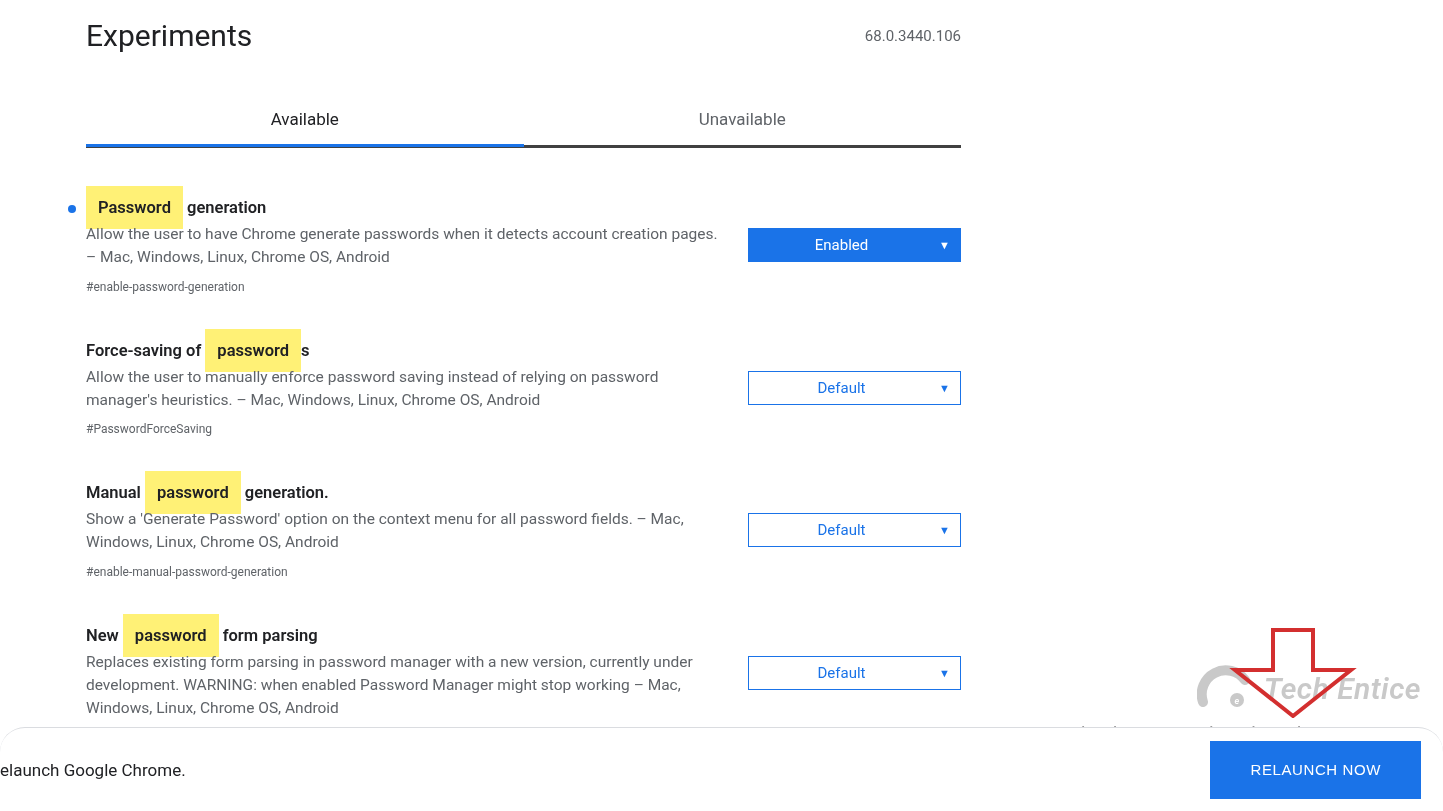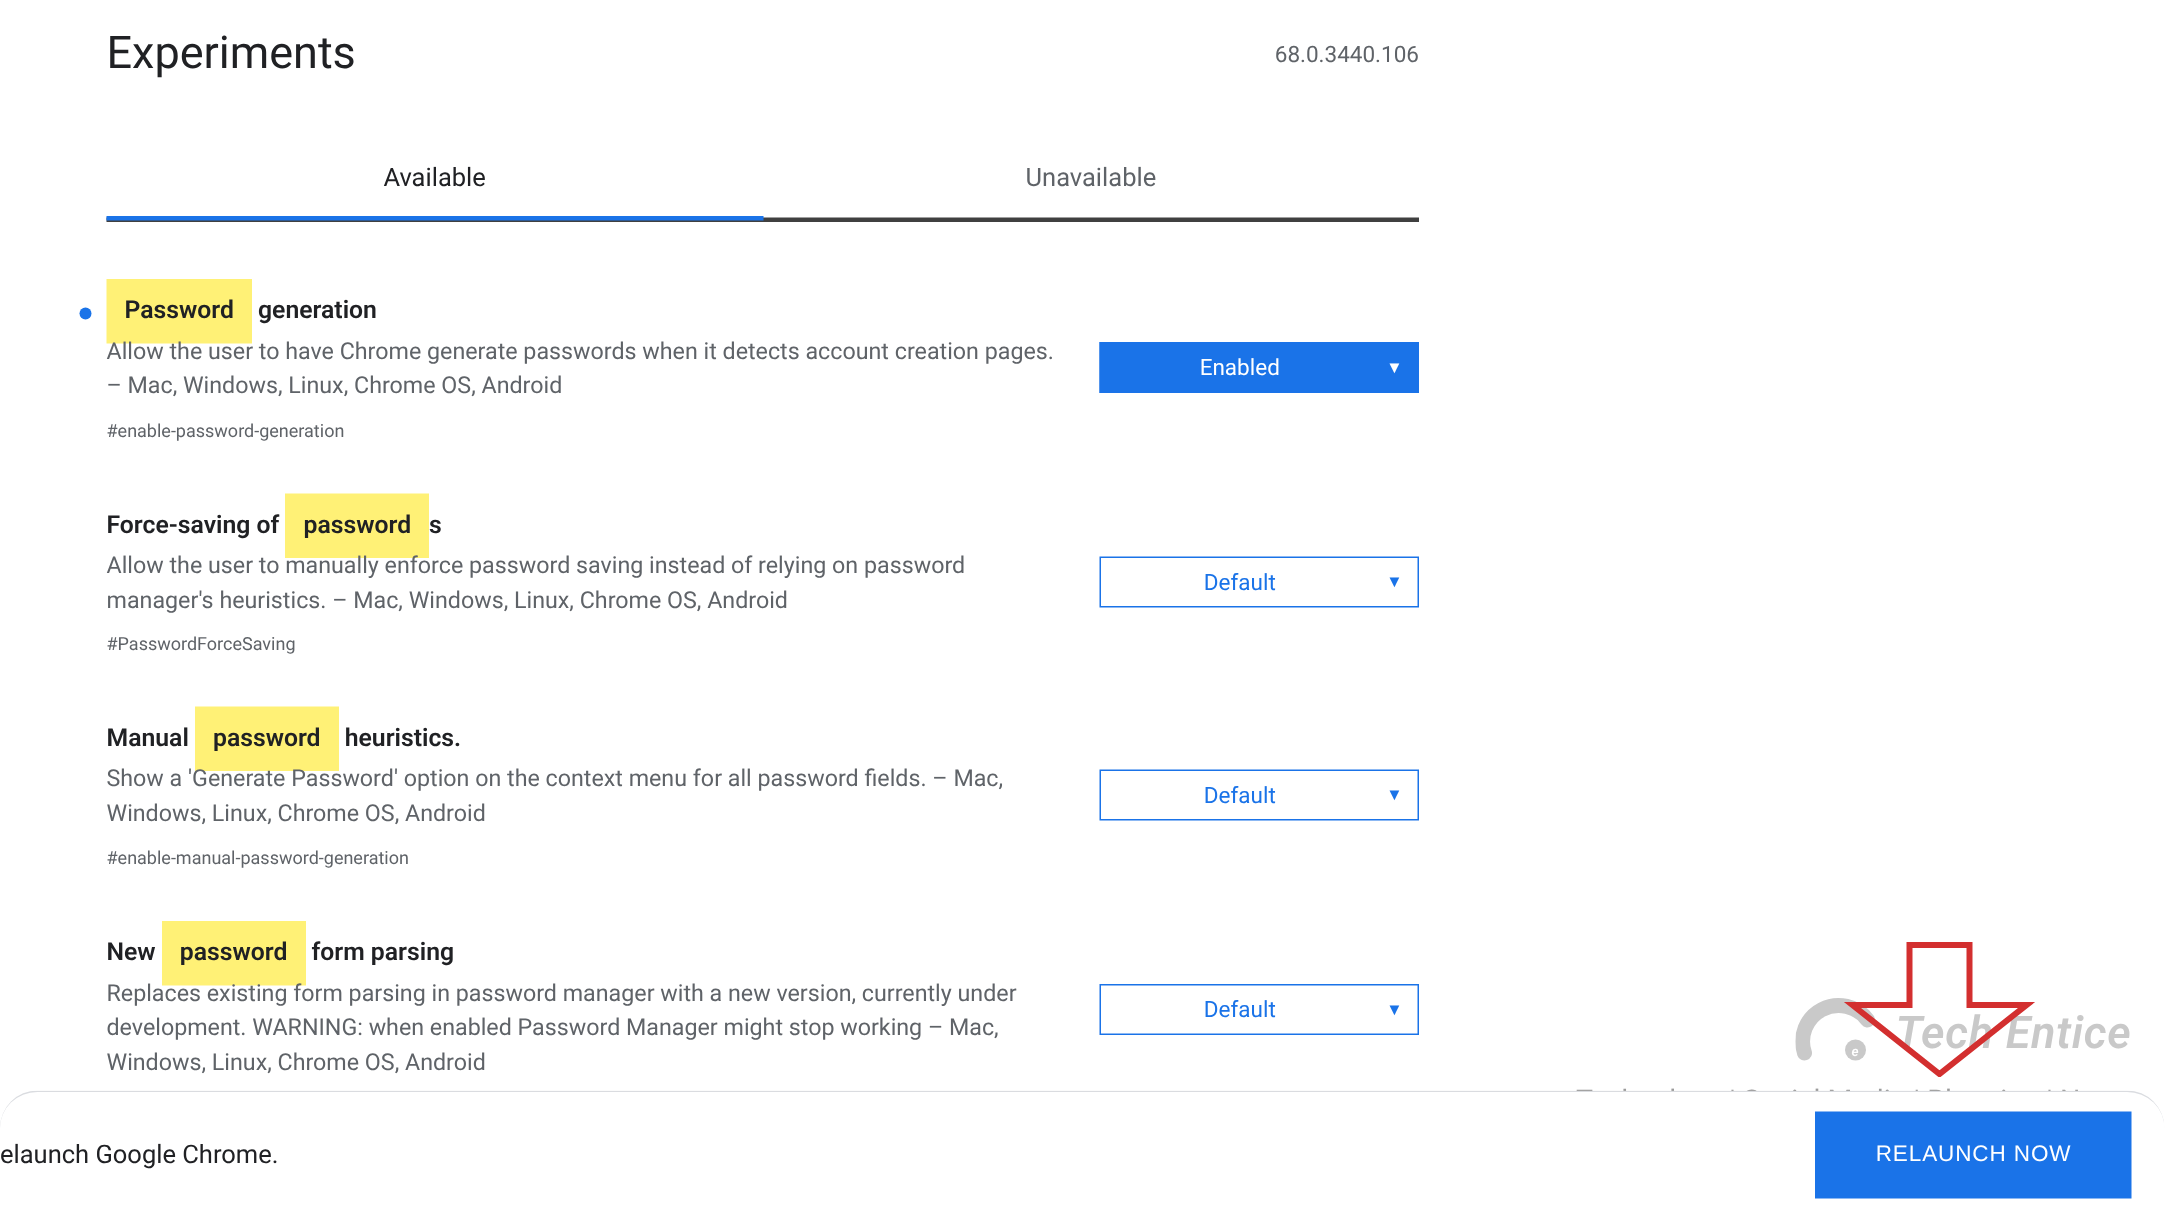--- a/index.html
+++ b/index.html
@@ -1,19 +1,19 @@
 <!DOCTYPE html>
 <html><head>
 <meta charset="utf-8">
 <style>
   * { box-sizing: border-box; margin: 0; padding: 0; }
   html, body { width: 1443px; height: 811px; font-family: "Segoe UI", Roboto, Arial, sans-serif; background: #fff; color: #202124; overflow: hidden; }
   .page { position: relative; width: 1443px; height: 811px; }
 
-  .content { position: absolute; left: 71px; top: 18px; width: 875px; }
+  .content { position: absolute; left: 86px; top: 18px; width: 875px; }
   .header { display: flex; justify-content: space-between; align-items: center; margin-bottom: 40px; }
   .title { font-size: 30px; font-weight: 400; color: #202124; }
   .version { font-size: 15px; color: #5f6368; text-align: center; }
 
   .tabs { display: flex; border-bottom: 3px solid #404040; margin-bottom: 50px; }
   .tab { flex: 1; text-align: center; padding: 16px 0 16px; font-size: 17px; color: #5f6368; cursor: pointer; position: relative; }
   .tab.active { color: #202124; }
   .tab.active::after { content: ""; position: absolute; left: 0; right: 0; bottom: -2px; height: 3px; background: #1a73e8; }
 
   .flag { display: flex; align-items: flex-start; margin-bottom: 46px; }
@@ -69,21 +69,21 @@
         <div class="flag">
           <div class="flag-body"><div class="flag-title"><span>Force-saving of </span><mark>password</mark><span>s</span></div><div class="flag-desc">Allow the user to manually enforce password saving instead of relying on password manager's heuristics. – Mac, Windows, Linux, Chrome OS, Android</div><div class="flag-hash">#PasswordForceSaving</div></div>
           <div class="flag-select-wrap">
             <div class="sel">
               <span>Default</span>
               <span class="caret">▼</span>
             </div>
           </div>
         </div>
         <div class="flag">
-          <div class="flag-body"><div class="flag-title"><span>Manual </span><mark>password</mark><span> heuristics.</span></div><div class="flag-desc">Show a 'Generate Password' option on the context menu for all password fields. – Mac, Windows, Linux, Chrome OS, Android</div><div class="flag-hash">#enable-manual-password-generation</div></div>
+          <div class="flag-body"><div class="flag-title"><span>Manual </span><mark>password</mark><span> generation.</span></div><div class="flag-desc">Show a 'Generate Password' option on the context menu for all password fields. – Mac, Windows, Linux, Chrome OS, Android</div><div class="flag-hash">#enable-manual-password-generation</div></div>
           <div class="flag-select-wrap">
             <div class="sel">
               <span>Default</span>
               <span class="caret">▼</span>
             </div>
           </div>
         </div>
         <div class="flag">
           <div class="flag-body"><div class="flag-title"><span>New </span><mark>password</mark><span> form parsing</span></div><div class="flag-desc">Replaces existing form parsing in password manager with a new version, currently under development. WARNING: when enabled Password Manager might stop working – Mac, Windows, Linux, Chrome OS, Android</div><div class="flag-hash">#new-password-form-parsing</div></div>
           <div class="flag-select-wrap">

